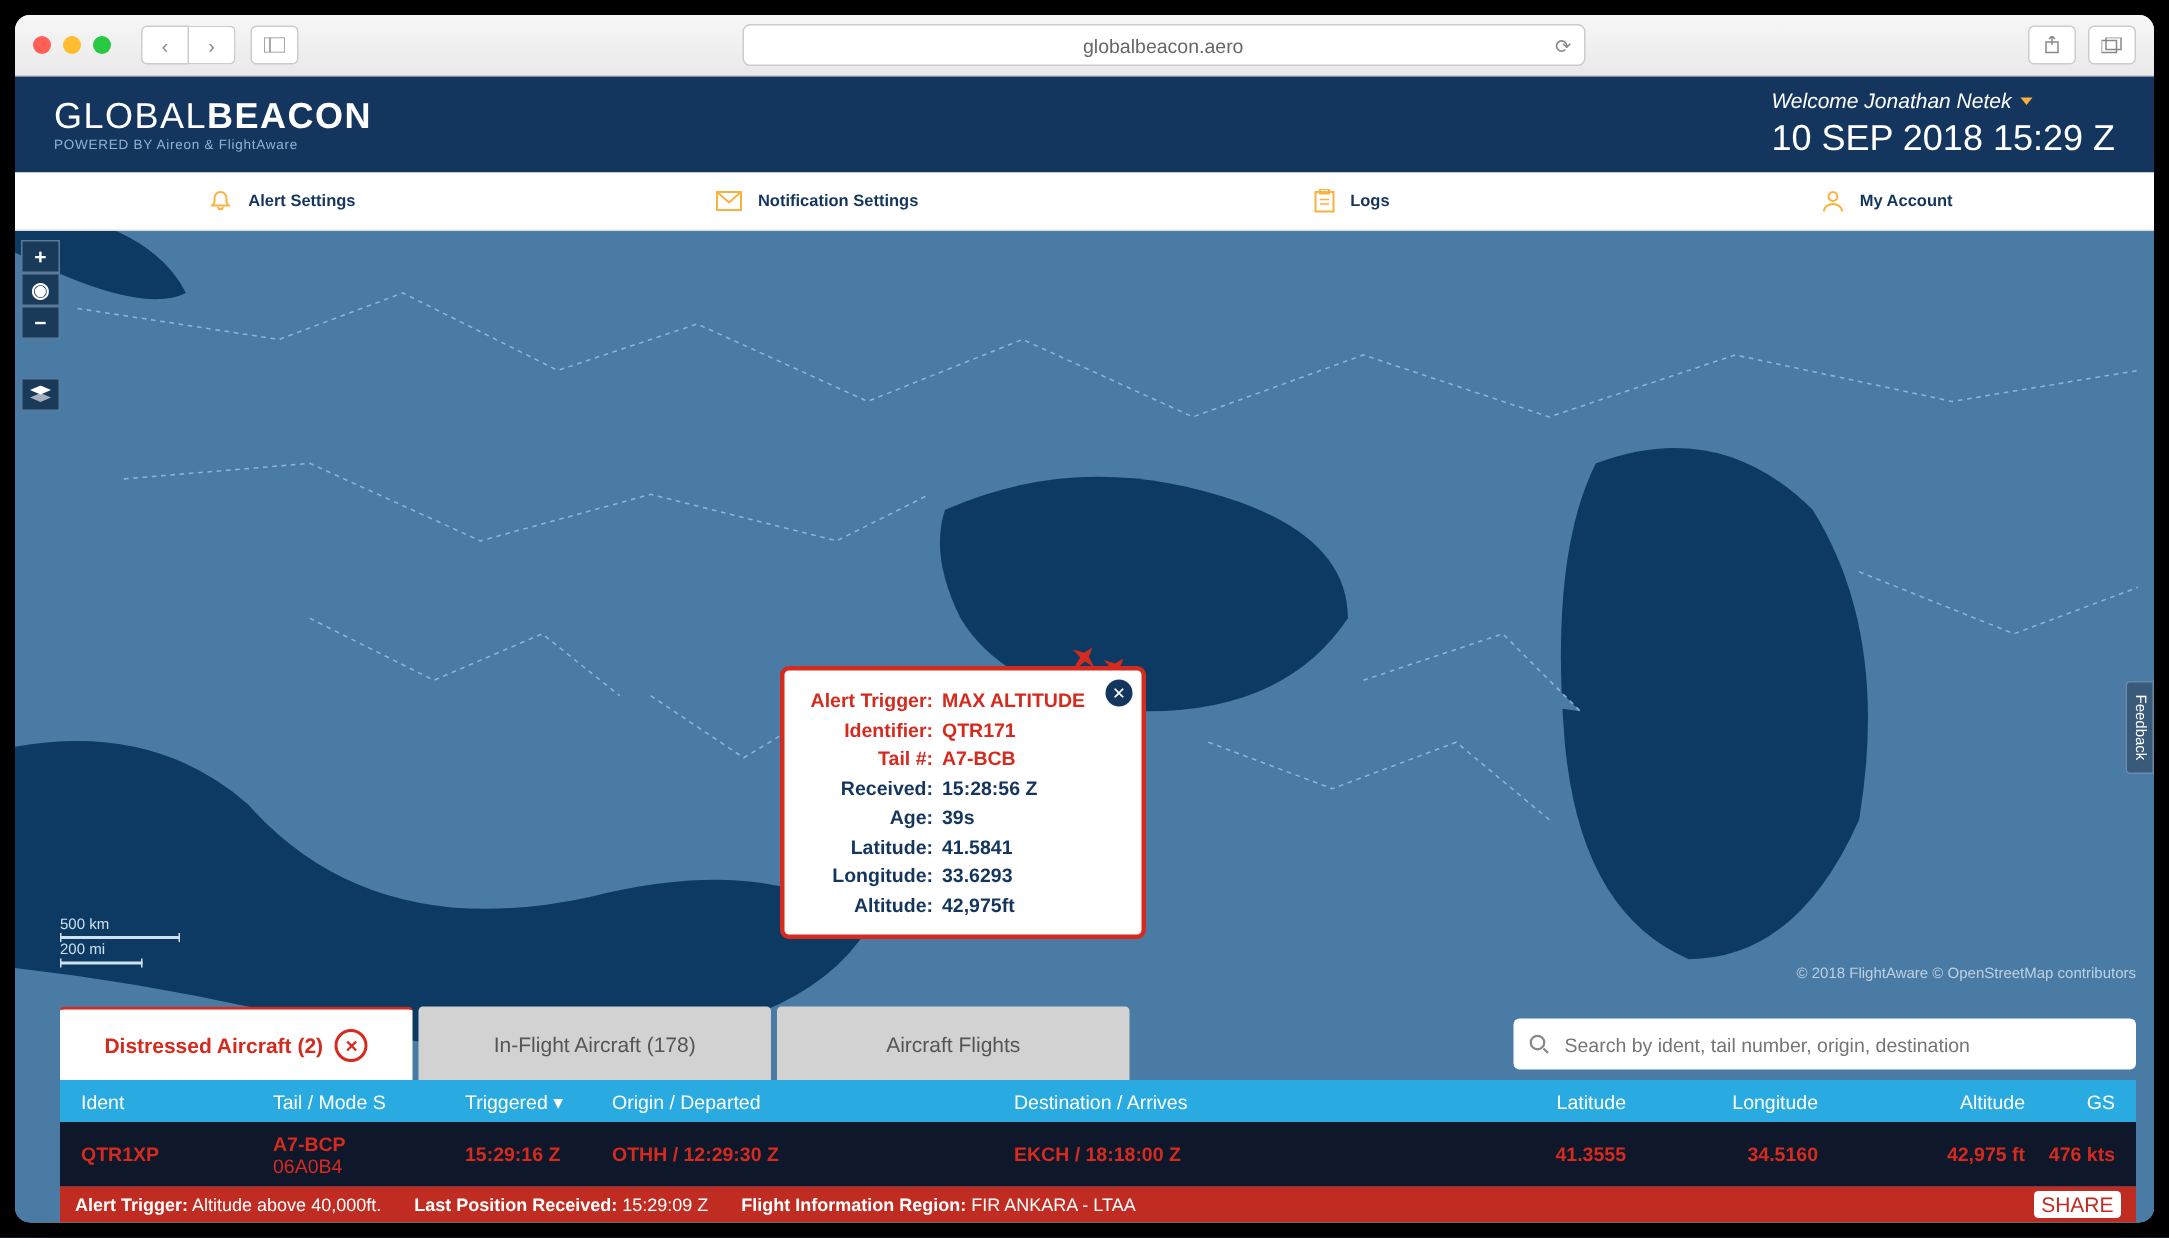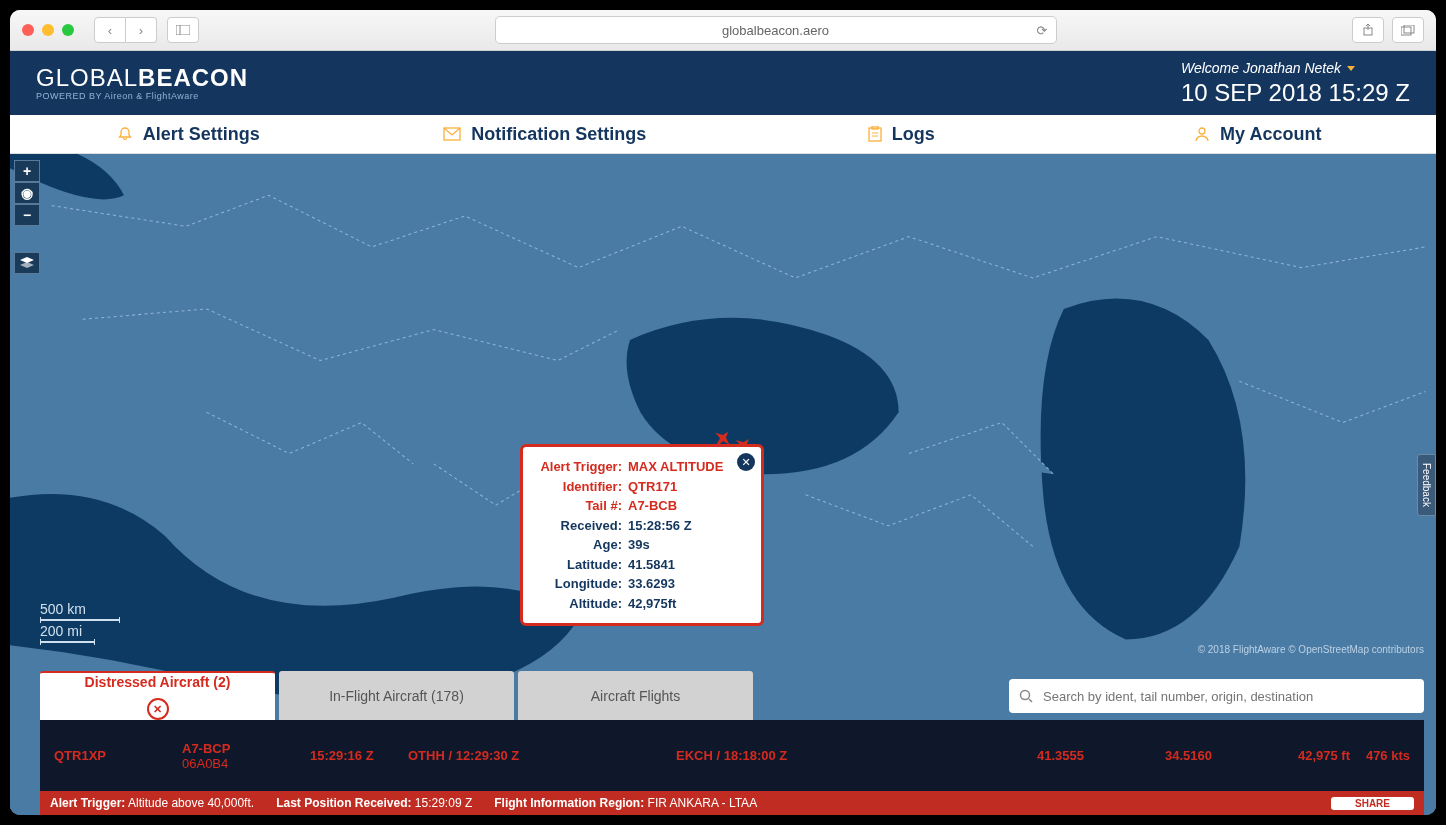--- a/index.html
+++ b/index.html
@@ -50,32 +50,32 @@
   .logo-top{font-size:24px;letter-spacing:1px;}
   .logo-top .thin{font-weight:200;}
   .logo-top .bold{font-weight:700;}
   .logo-sub{font-size:9px;color:#8fb4d6;margin-top:2px;letter-spacing:.5px;}
   .header-right{text-align:left;}
   .welcome{font-style:italic;font-size:14px;display:inline-flex;align-items:center;gap:6px;}
   .datetime{font-size:24px;font-weight:300;margin-top:2px;}
   .caret-down{width:0;height:0;border-left:4px solid transparent;border-right:4px solid transparent;border-top:5px solid var(--gold);}
   
   .nav{background:#fff;height:38px;flex:0 0 auto;display:flex;border-bottom:1px solid #ddd;}
-  .nav-item{flex:1;display:flex;align-items:center;justify-content:center;gap:10px;color:var(--header-blue);font-size:18px;font-weight:600;cursor:pointer;}
+  .nav-item{flex:1;display:flex;align-items:center;justify-content:center;gap:10px;color:var(--header-blue);font-size:11px;font-weight:600;cursor:pointer;}
   .nav-icon{color:var(--gold);display:inline-flex;}
   
   .map-wrap{flex:1;position:relative;background:var(--navy);overflow:hidden;}
   .map-svg{position:absolute;inset:0;width:100%;height:100%;}
   .land{fill:var(--navy-light);stroke:#8fb4d6;stroke-width:1;stroke-dasharray:3 3;}
   .sea{fill:var(--dark-navy);}
   .aircraft{fill:var(--red);}
   .map-controls{position:absolute;left:4px;top:6px;display:flex;flex-direction:column;gap:0;}
   .mc-btn{width:24px;height:20px;background:#1a3a5a;border:1px solid #5a7a9a;color:#fff;display:flex;align-items:center;justify-content:center;font-size:14px;font-weight:700;cursor:pointer;}
   .layer-btn{position:absolute;left:4px;top:98px;width:24px;height:20px;background:#1a3a5a;border:1px solid #5a7a9a;color:#fff;display:flex;align-items:center;justify-content:center;}
-  .scale{position:absolute;left:30px;bottom:170px;color:#cfe0ef;font-size:14px;}
+  .scale{position:absolute;left:30px;bottom:170px;color:#cfe0ef;font-size:10px;}
   .scale-bar{width:80px;height:2px;background:#cfe0ef;margin:2px 0;position:relative;}
   .scale-bar::before,.scale-bar::after{content:"";position:absolute;width:1px;height:6px;background:#cfe0ef;top:-2px;}
   .scale-bar::before{left:0;}.scale-bar::after{right:0;}
   .attrib{position:absolute;right:12px;bottom:160px;color:#bcd1e4;font-size:10px;}
   .feedback{position:absolute;right:0;top:300px;background:#3a5a7a;color:#fff;writing-mode:vertical-rl;padding:8px 3px;font-size:10px;border:1px solid #6a8aaa;border-radius:3px 0 0 3px;}
   
   .popup{
     position:absolute;left:510px;top:290px;width:210px;background:#fff;
     border:3px solid var(--red);border-radius:6px;padding:10px 14px;font-size:13px;
   }
@@ -85,21 +85,21 @@
   .popup-label.red{color:var(--red);}
   .popup-val{font-weight:700;color:var(--header-blue);}
   .popup-val.red{color:var(--red);}
   
   .tabs-row{
     position:absolute;left:30px;right:12px;bottom:94px;height:50px;
     display:flex;align-items:stretch;gap:4px;
   }
   .tab{
     width:235px;background:#d2d2d2;color:#555;display:flex;align-items:center;justify-content:center;
-    font-size:14px;cursor:pointer;border-radius:3px 3px 0 0;gap:8px;flex-direction:column;
+    font-size:14px;cursor:pointer;border-radius:3px 3px 0 0;gap:8px;
   }
   .tab.active{background:#fff;color:var(--red);font-weight:700;border-top:2px solid var(--red);}
   .tab .x-circle{width:18px;height:18px;border:2px solid var(--red);border-radius:50%;display:inline-flex;align-items:center;justify-content:center;font-size:11px;}
   .search-box{
     margin-left:auto;width:395px;height:34px;align-self:center;
     background:#fff;border-radius:4px;display:flex;align-items:center;padding:0 10px;gap:8px;color:#888;
   }
   .search-box input{border:none;outline:none;flex:1;font-size:13px;}
   
   .table-panel{
@@ -117,21 +117,21 @@
   .c-lat{width:120px;text-align:right;}
   .c-lon{width:120px;text-align:right;}
   .c-alt{width:130px;text-align:right;}
   .c-gs{flex:1;text-align:right;}
   .tail-sub{font-size:13px;font-weight:400;}
   .tfoot{
     background:var(--row-red);color:#fff;height:24px;display:flex;align-items:center;
     padding:0 10px;font-size:12px;gap:22px;
   }
   .tfoot .lab{font-weight:700;}
-  .share{margin-left:auto;background:#fff;color:var(--row-red);font-weight:700;padding:1px 24px;border-radius:3px;font-size:10px;cursor:pointer;}
+  .share{margin-left:auto;background:#fff;color:var(--row-red);font-weight:400;padding:1px 5px;border-radius:3px;font-size:14px;cursor:pointer;}
   svg{display:block;}
 </style>
 </head>
 <body>
 
 <div class="window">
 
   <div class="browser-bar">
     <div class="traffic">
       <div class="dot r"></div>
@@ -324,20 +324,31 @@
           <svg width="14" height="14" viewBox="0 0 14 14">
               <circle cx="6" cy="6" r="4.5" fill="none" stroke="#888" stroke-width="1.5"></circle>
               <line x1="10" y1="10" x2="13" y2="13" stroke="#888" stroke-width="1.5"></line>
             </svg>
         </span>
         <input placeholder="Search by ident, tail number, origin, destination" style="">
       </div>
     </div>
 
     <div class="table-panel">
+      <div class="thead">
+        <div class="col c-ident">Ident</div>
+        <div class="col c-tail">Tail / Mode S</div>
+        <div class="col c-trig">Triggered ▾</div>
+        <div class="col c-orig">Origin / Departed</div>
+        <div class="col c-dest">Destination / Arrives</div>
+        <div class="col c-lat">Latitude</div>
+        <div class="col c-lon">Longitude</div>
+        <div class="col c-alt">Altitude</div>
+        <div class="col c-gs">GS</div>
+      </div>
       <div class="tbody">
         <div class="col c-ident">QTR1XP</div>
         <div class="col c-tail">
           <div>A7-BCP</div>
           <div class="tail-sub">06A0B4</div>
         </div>
         <div class="col c-trig">15:29:16 Z</div>
         <div class="col c-orig">OTHH / 12:29:30 Z</div>
         <div class="col c-dest">EKCH / 18:18:00 Z</div>
         <div class="col c-lat">41.3555</div>

